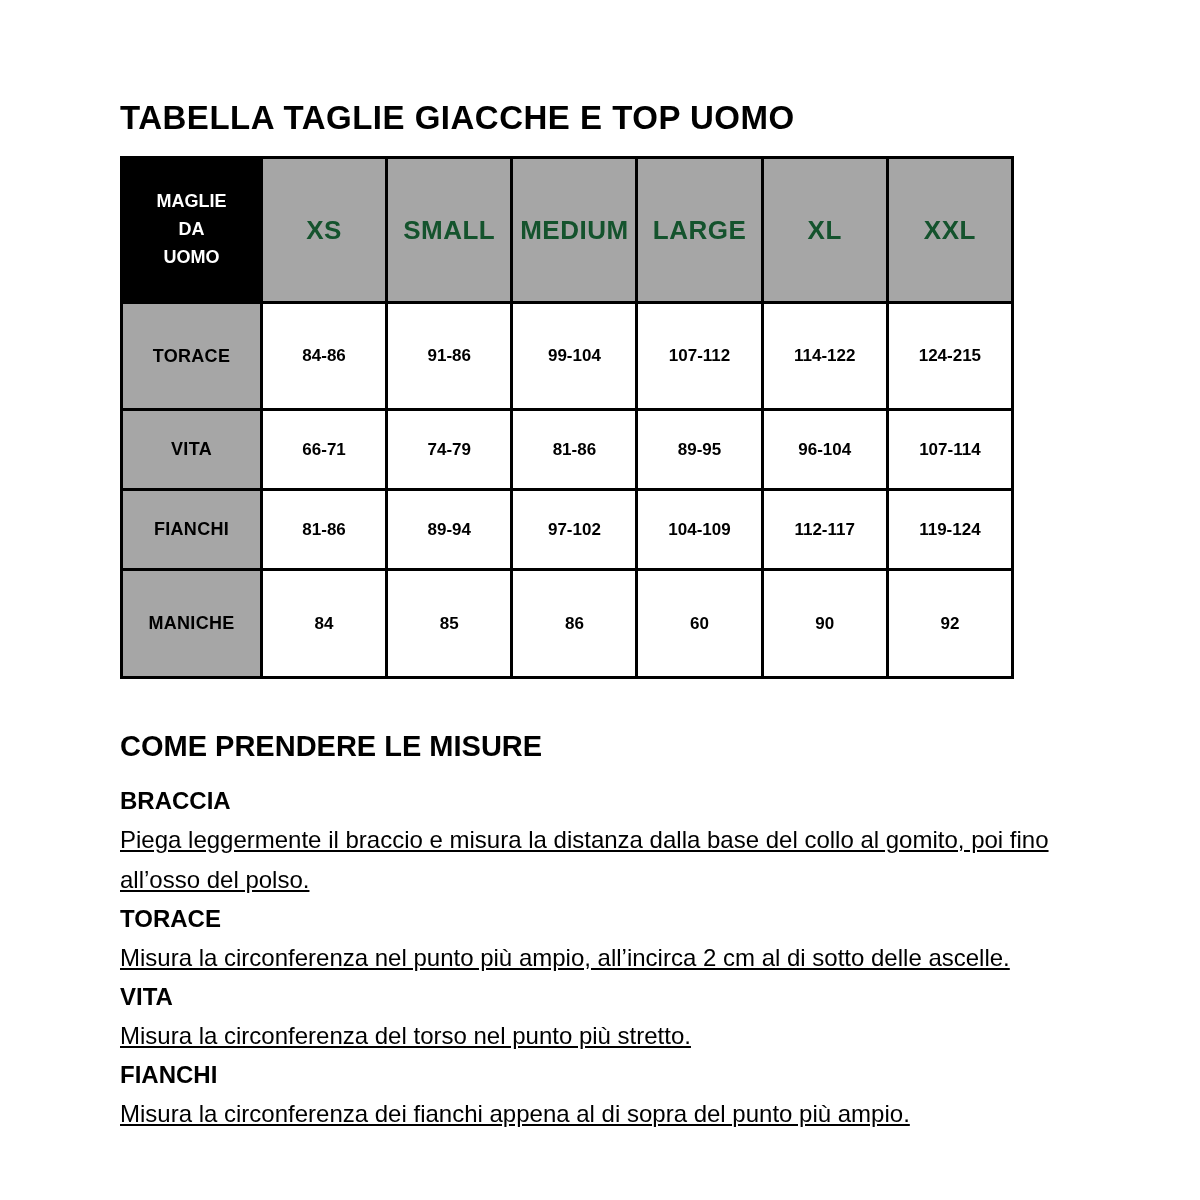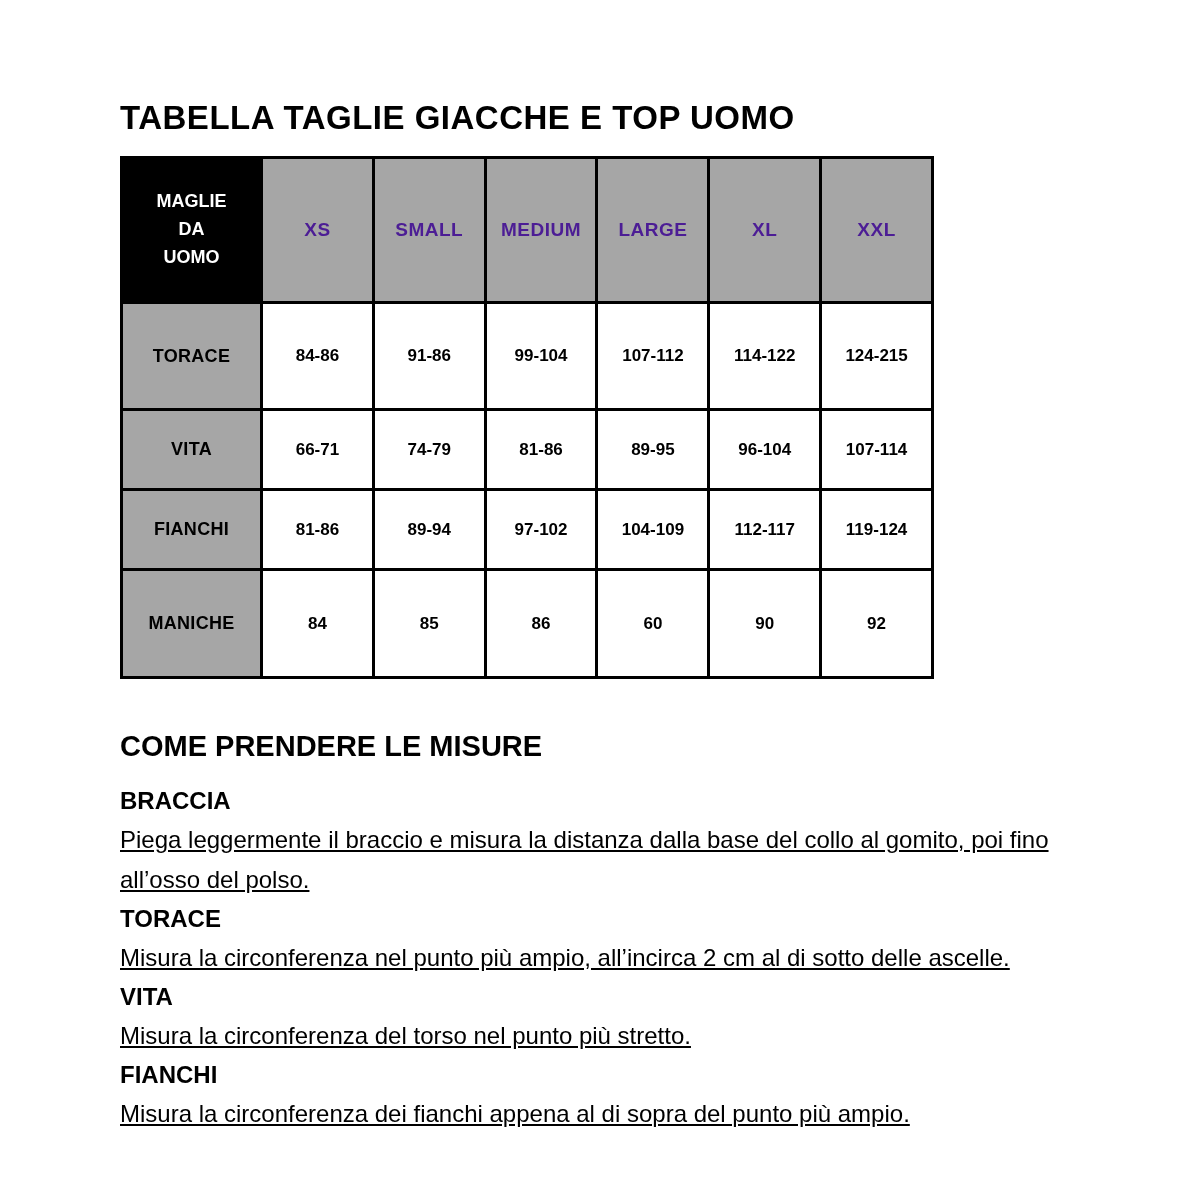--- a/index.html
+++ b/index.html
@@ -19,21 +19,21 @@
   .page-title {
     font-size: 33px;
     font-weight: bold;
     letter-spacing: 0.5px;
     margin: 0 0 20px 0;
     line-height: 1.1;
   }
   table.size-table {
     border-collapse: collapse;
     table-layout: fixed;
-    width: 814px;
+    width: 894px;
   }
   table.size-table col.label-col { width: 140px; }
   table.size-table td, table.size-table th {
     border: 3px solid #000000;
     text-align: center;
     vertical-align: middle;
     font-weight: bold;
     padding: 0;
   }
   tr.header-row { height: 145px; }
@@ -43,22 +43,22 @@
   tr.row-maniche { height: 108px; }
   th.corner-cell {
     background: #000000;
     color: #ffffff;
     font-size: 18px;
     line-height: 1.55;
     white-space: pre-line;
   }
   th.col-header {
     background: #a6a6a6;
-    color: #4c1d95;
-    font-size: 19px;
+    color: #14532d;
+    font-size: 26px;
     letter-spacing: 0.5px;
   }
   td.row-label {
     background: #a6a6a6;
     font-size: 18px;
     letter-spacing: 0.3px;
   }
   td.size-cell {
     background: #ffffff;
     font-size: 17px;

